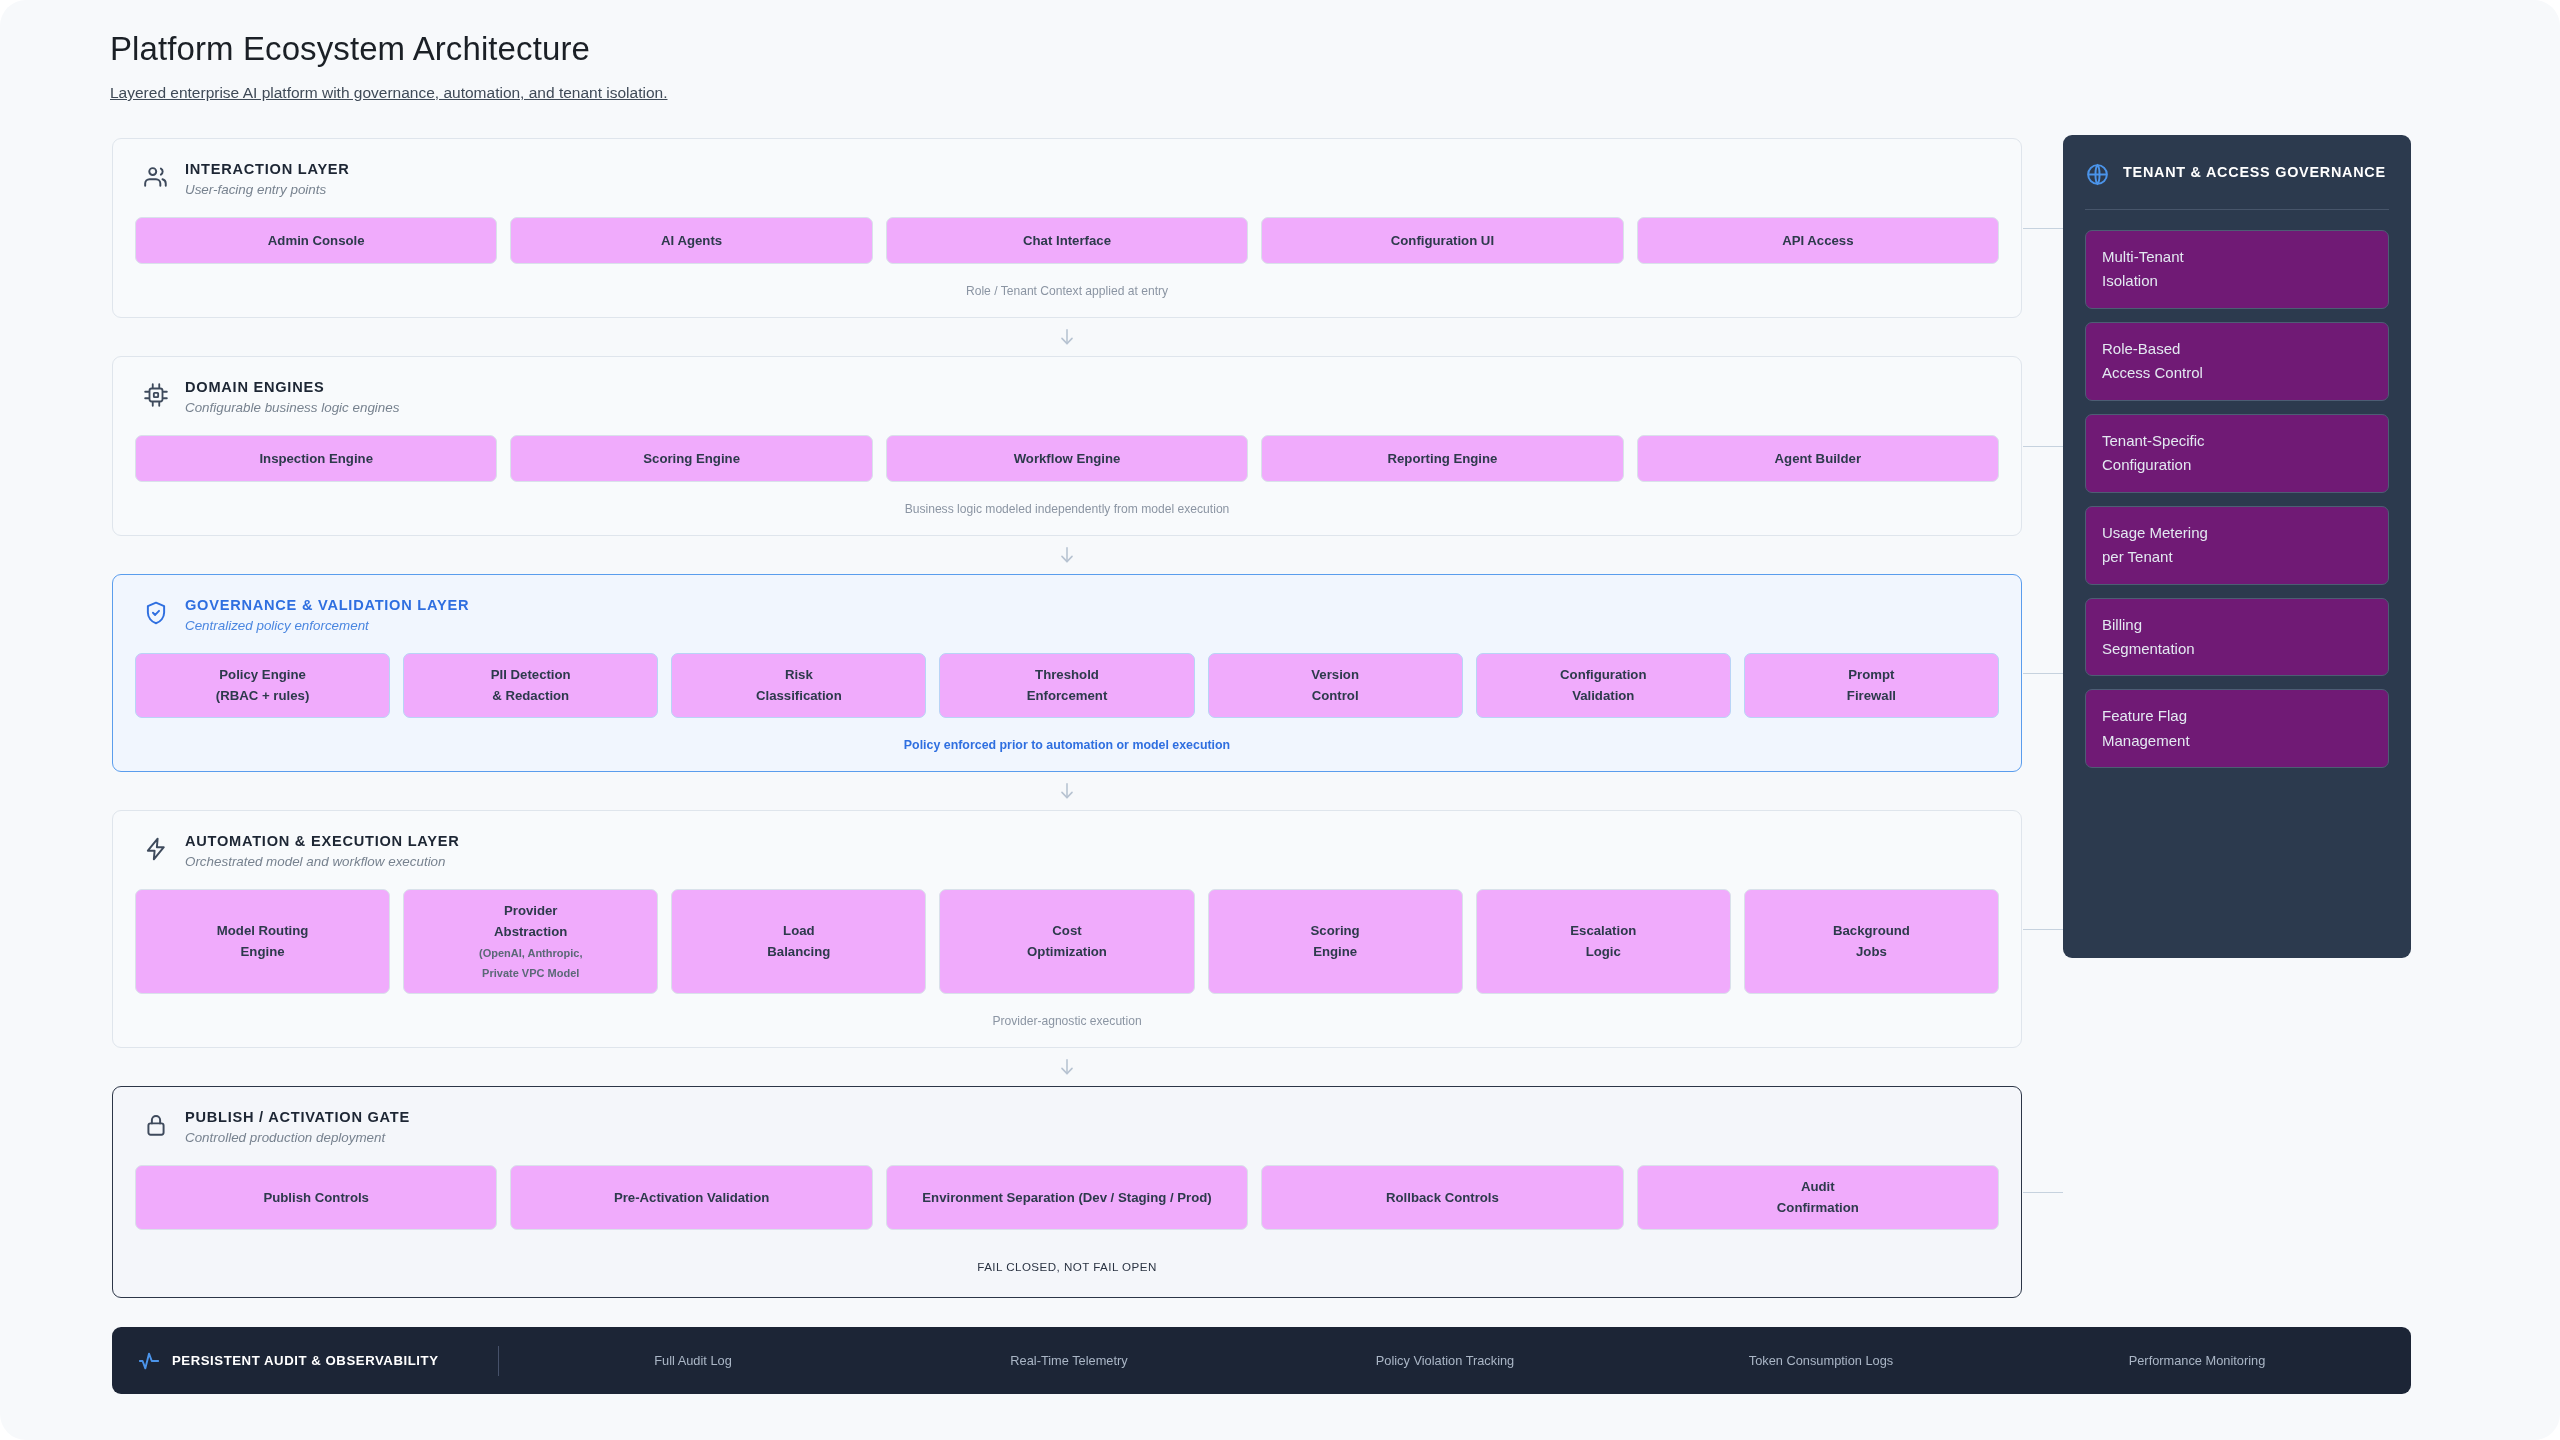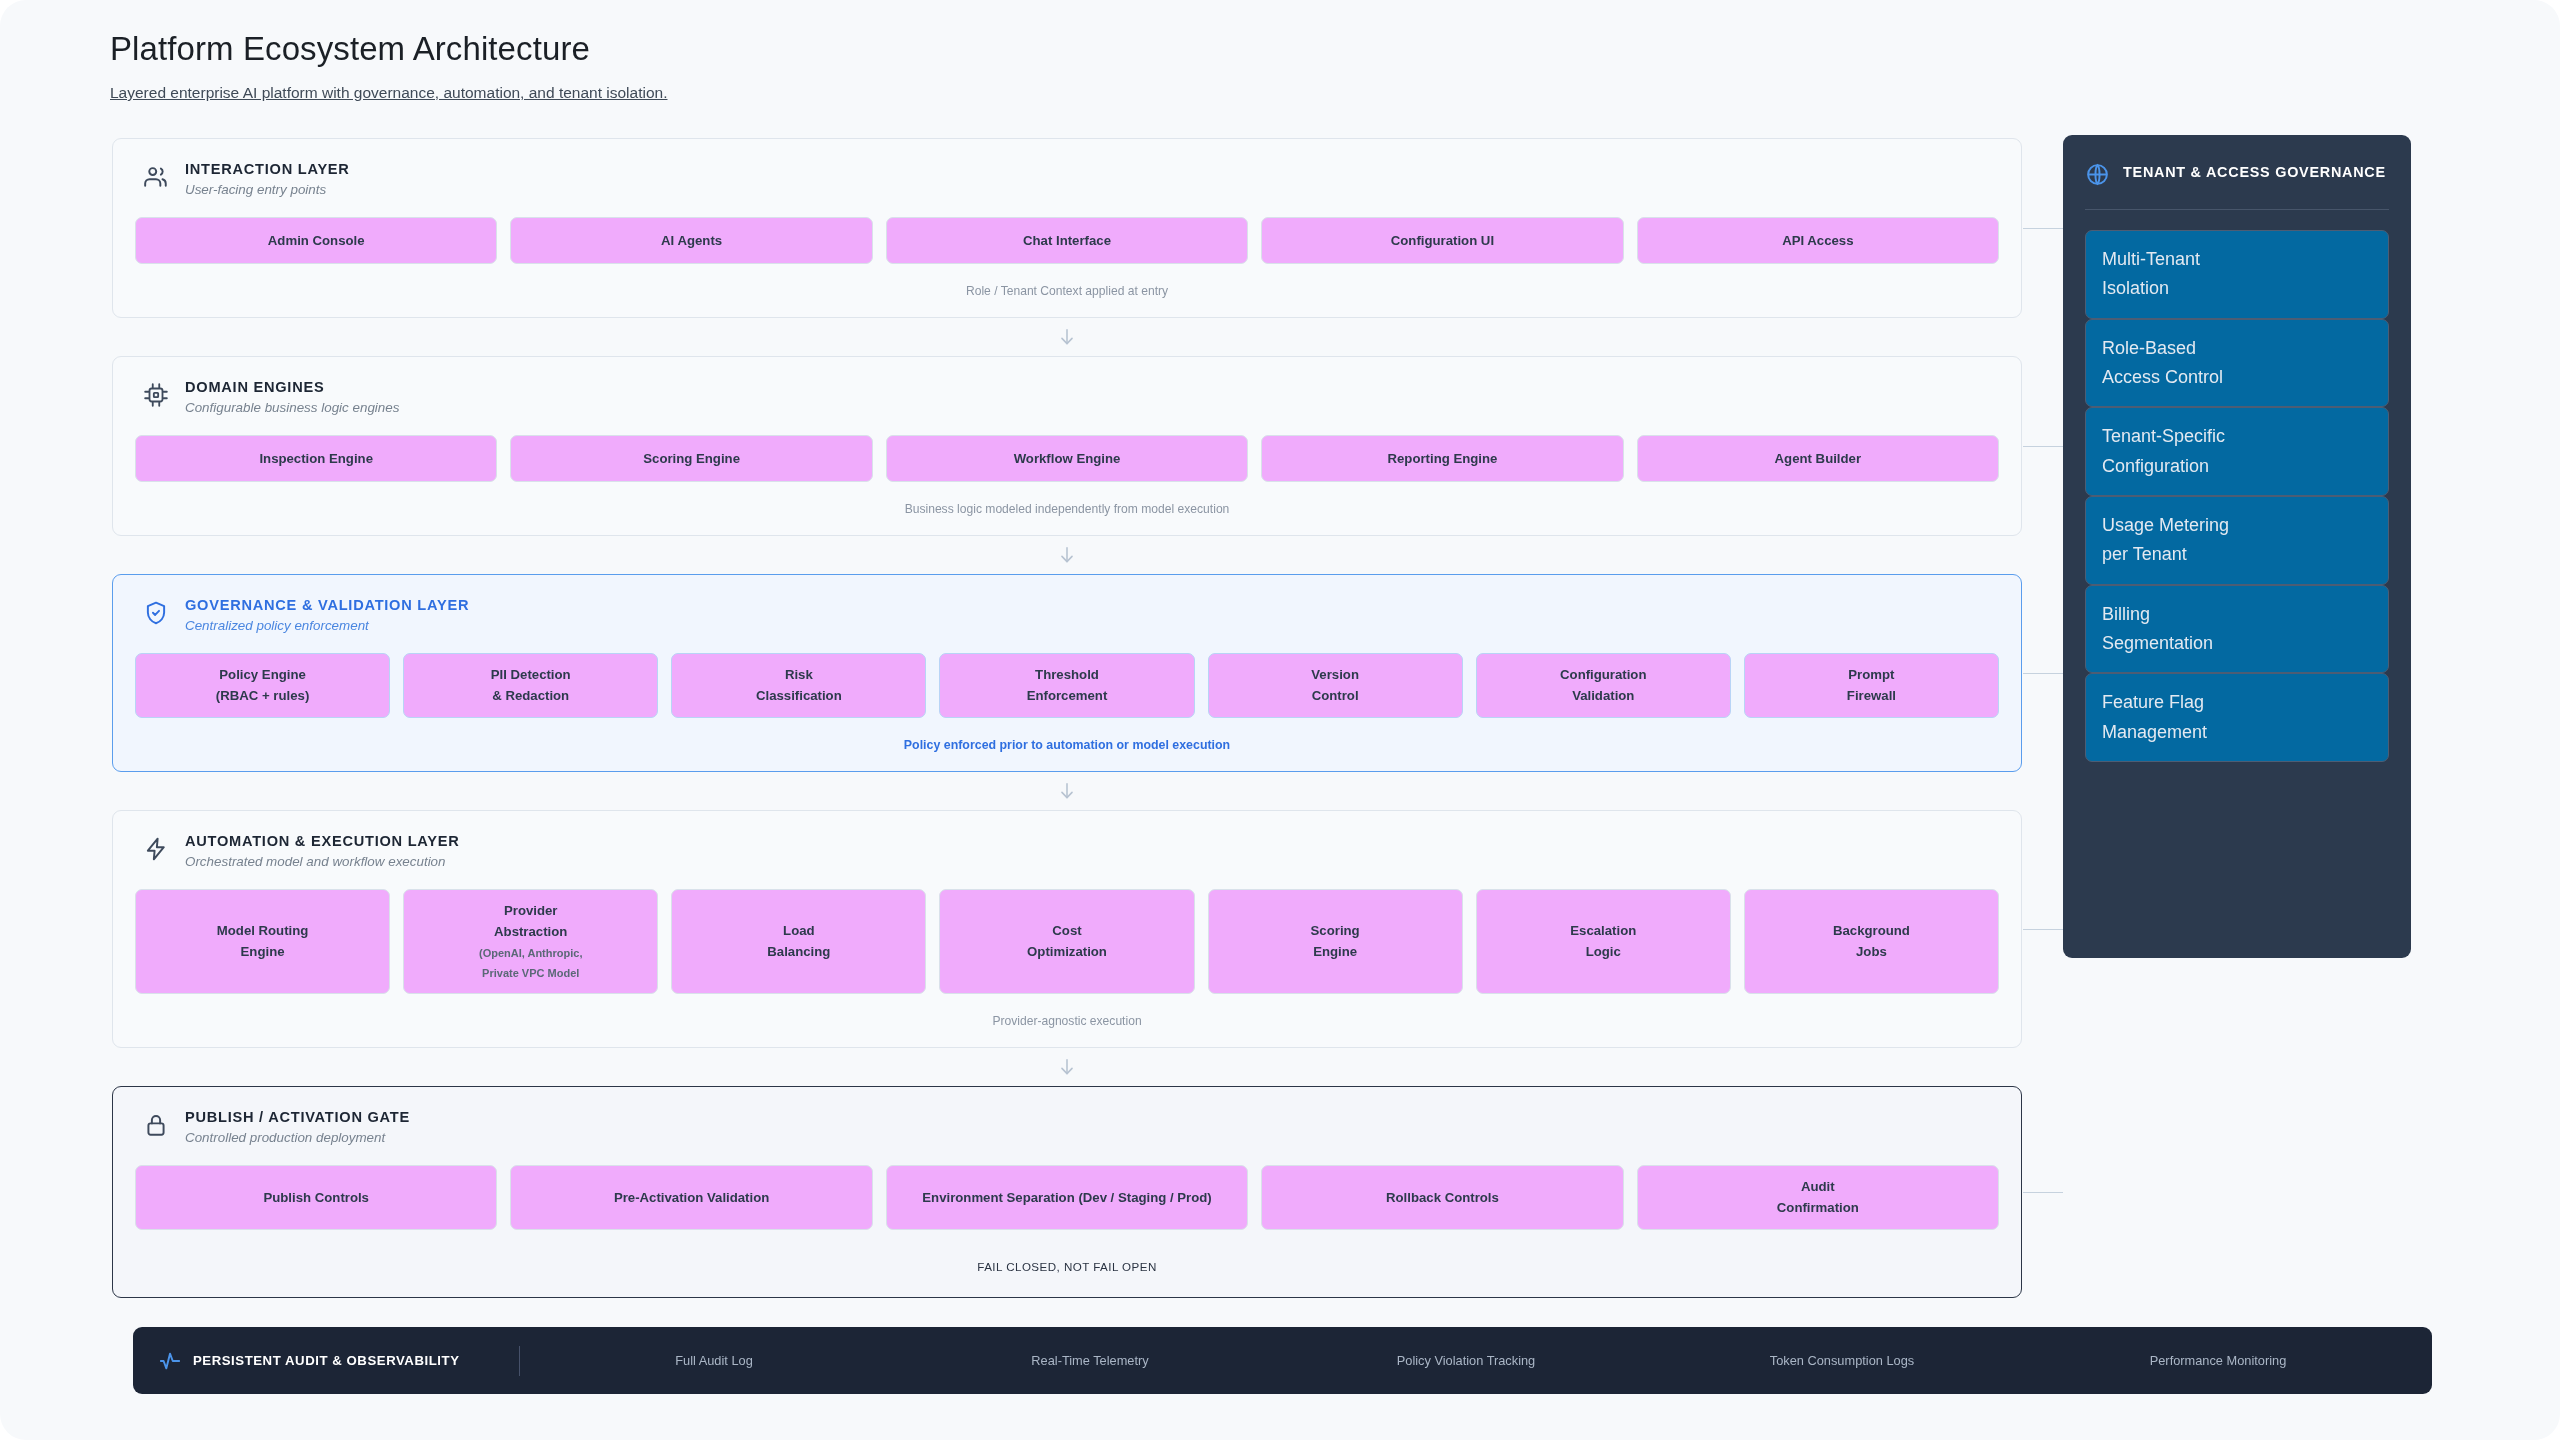--- a/index.html
+++ b/index.html
@@ -93,29 +93,29 @@
     background: #2c3a4e; border-radius: 9px; padding: 26px 22px;
   }
   .side-head { display: flex; align-items: flex-start; gap: 13px; }
   .side-ico { width: 25px; height: 25px; flex: 0 0 25px; color: #4b94ea; margin-top: 1px; }
   .side-title {
     font-size: 14.4px; font-weight: 700; color: #ffffff; letter-spacing: .75px;
     line-height: 1.55; text-transform: uppercase;
   }
   .side-rule { height: 1px; background: #47556a; margin: 22px 0 20px; }
   .side-item {
-    background: #0369a1; border: 1px solid #4d5d74; border-radius: 7px;
-    padding: 14px 16px; 
-    font-size: 18px; font-weight: 400; color: #e3e9f1; line-height: 1.63;
+    background: #701a75; border: 1px solid #4d5d74; border-radius: 7px;
+    padding: 14px 16px; margin-bottom: 13px;
+    font-size: 15px; font-weight: 400; color: #e3e9f1; line-height: 1.63;
   }
   
   .audit-bar {
     position: absolute; left: 112px; top: 1327px; width: 2299px; height: 67px;
     background: #1c2536; border-radius: 9px;
-    display: flex; align-items: center; padding: 0 26px; margin-left: 21px;
+    display: flex; align-items: center; padding: 0 26px;
   }
   .audit-brand { display: flex; align-items: center; gap: 12px; width: 360px; }
   .audit-ico { width: 22px; height: 22px; flex: 0 0 22px; color: #4b94ea; }
   .audit-label {
     font-size: 13.2px; font-weight: 700; color: #ffffff; letter-spacing: .55px;
     text-transform: uppercase;
   }
   .audit-div { width: 1px; height: 30px; background: #46516a; margin-right: 6px; }
   .audit-items { flex: 1; display: flex; }
   .audit-item {

